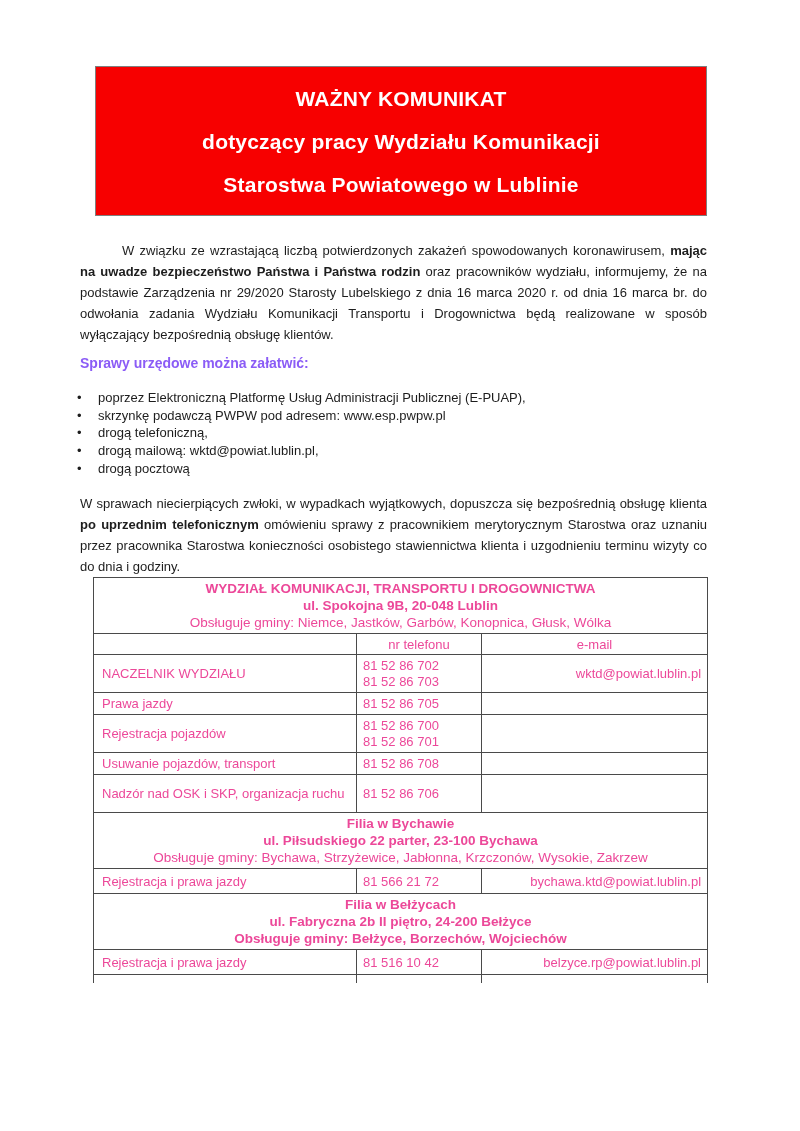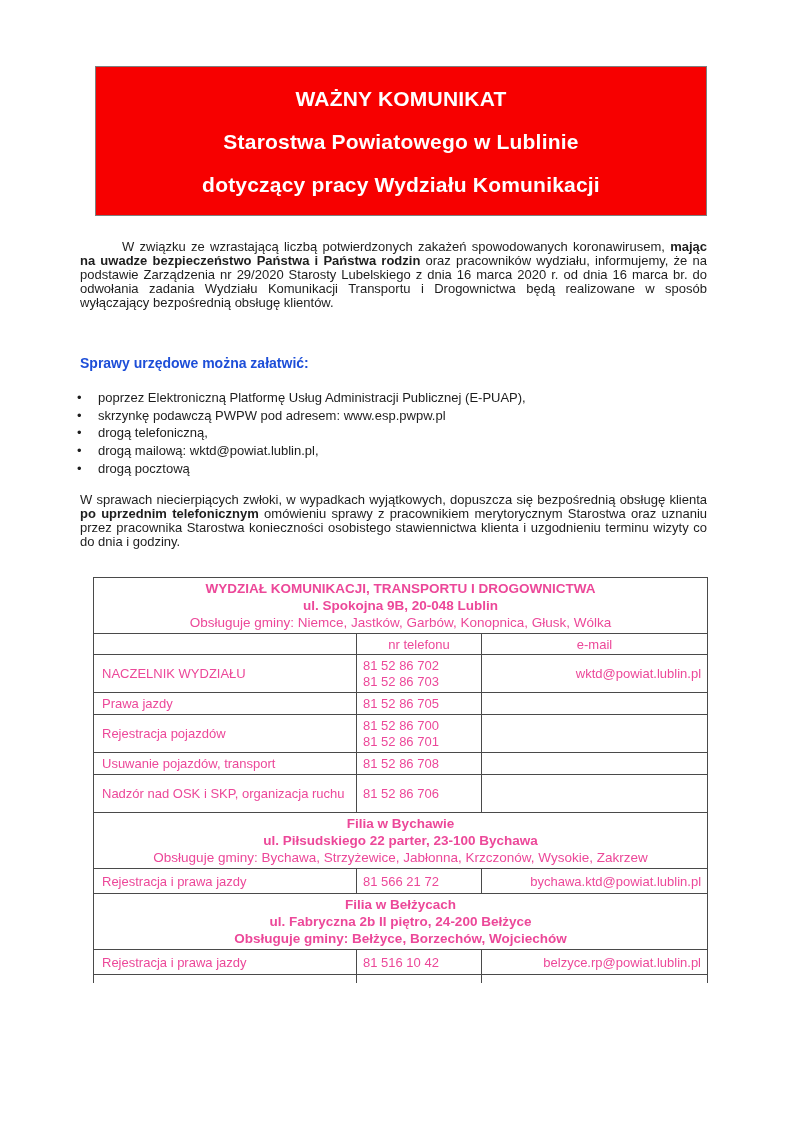--- a/index.html
+++ b/index.html
@@ -17,29 +17,29 @@
     text-align: center; padding-top: 10px;
   }
   .banner-line {
     color: #ffffff; font-weight: bold; font-size: 21px; line-height: 43px;
     letter-spacing: 0.2px;
   }
 
   
   .para {
     position: absolute; left: 80px; width: 627px; margin: 0;
-    font-size: 13px; line-height: 14px; text-align: justify; color: #1d1d1d;
+    font-size: 13px; line-height: 21px; text-align: justify; color: #1d1d1d;
   }
   .para b { font-weight: bold; }
   #intro-paragraph { top: 240px; text-indent: 42px; }
   #exception-paragraph { top: 493px; }
 
   .heading {
     position: absolute; left: 80px; top: 355px; margin: 0;
-    font-size: 14px; font-weight: bold; color: #1d4ed8;
+    font-size: 14px; font-weight: bold; color: #8b5cf6;
   }
 
   
   .bullets {
     position: absolute; left: 75px; top: 389px; margin: 0; padding: 0;
     list-style: none; font-size: 13px; line-height: 17.7px; color: #1d1d1d;
   }
   .bullets li { position: relative; padding-left: 23px; }
   .bullet-dot { position: absolute; left: 2px; top: 0; font-size: 13px; }
 
@@ -69,22 +69,22 @@
   tr.double td { height: 38px; }
   tr.branch-row td { height: 25px; }
 </style>
 </head>
 <body>
 
 <div class="page">
 
   <div class="banner">
     <div class="banner-line">WAŻNY KOMUNIKAT</div>
+    <div class="banner-line">dotyczący pracy Wydziału Komunikacji</div>
     <div class="banner-line">Starostwa Powiatowego w Lublinie</div>
-    <div class="banner-line">dotyczący pracy Wydziału Komunikacji</div>
   </div>
 
   <p class="para" id="intro-paragraph"><span>W związku ze wzrastającą liczbą potwierdzonych zakażeń spowodowanych koronawirusem, </span><b>mając na uwadze bezpieczeństwo Państwa i Państwa rodzin</b><span> oraz pracowników wydziału, informujemy, że na podstawie Zarządzenia nr 29/2020 Starosty Lubelskiego z dnia 16 marca 2020 r. od dnia 16 marca br. do odwołania zadania Wydziału Komunikacji Transportu i Drogownictwa będą realizowane w sposób wyłączający bezpośrednią obsługę klientów.</span></p>
 
   <h2 class="heading">Sprawy urzędowe można załatwić:</h2>
 
   <ul class="bullets">
     <li><span class="bullet-dot">•</span><span>poprzez Elektroniczną Platformę Usług Administracji Publicznej (E-PUAP),</span></li>
     <li><span class="bullet-dot">•</span><span>skrzynkę podawczą PWPW pod adresem: www.esp.pwpw.pl</span></li>
     <li><span class="bullet-dot">•</span><span>drogą telefoniczną,</span></li>

